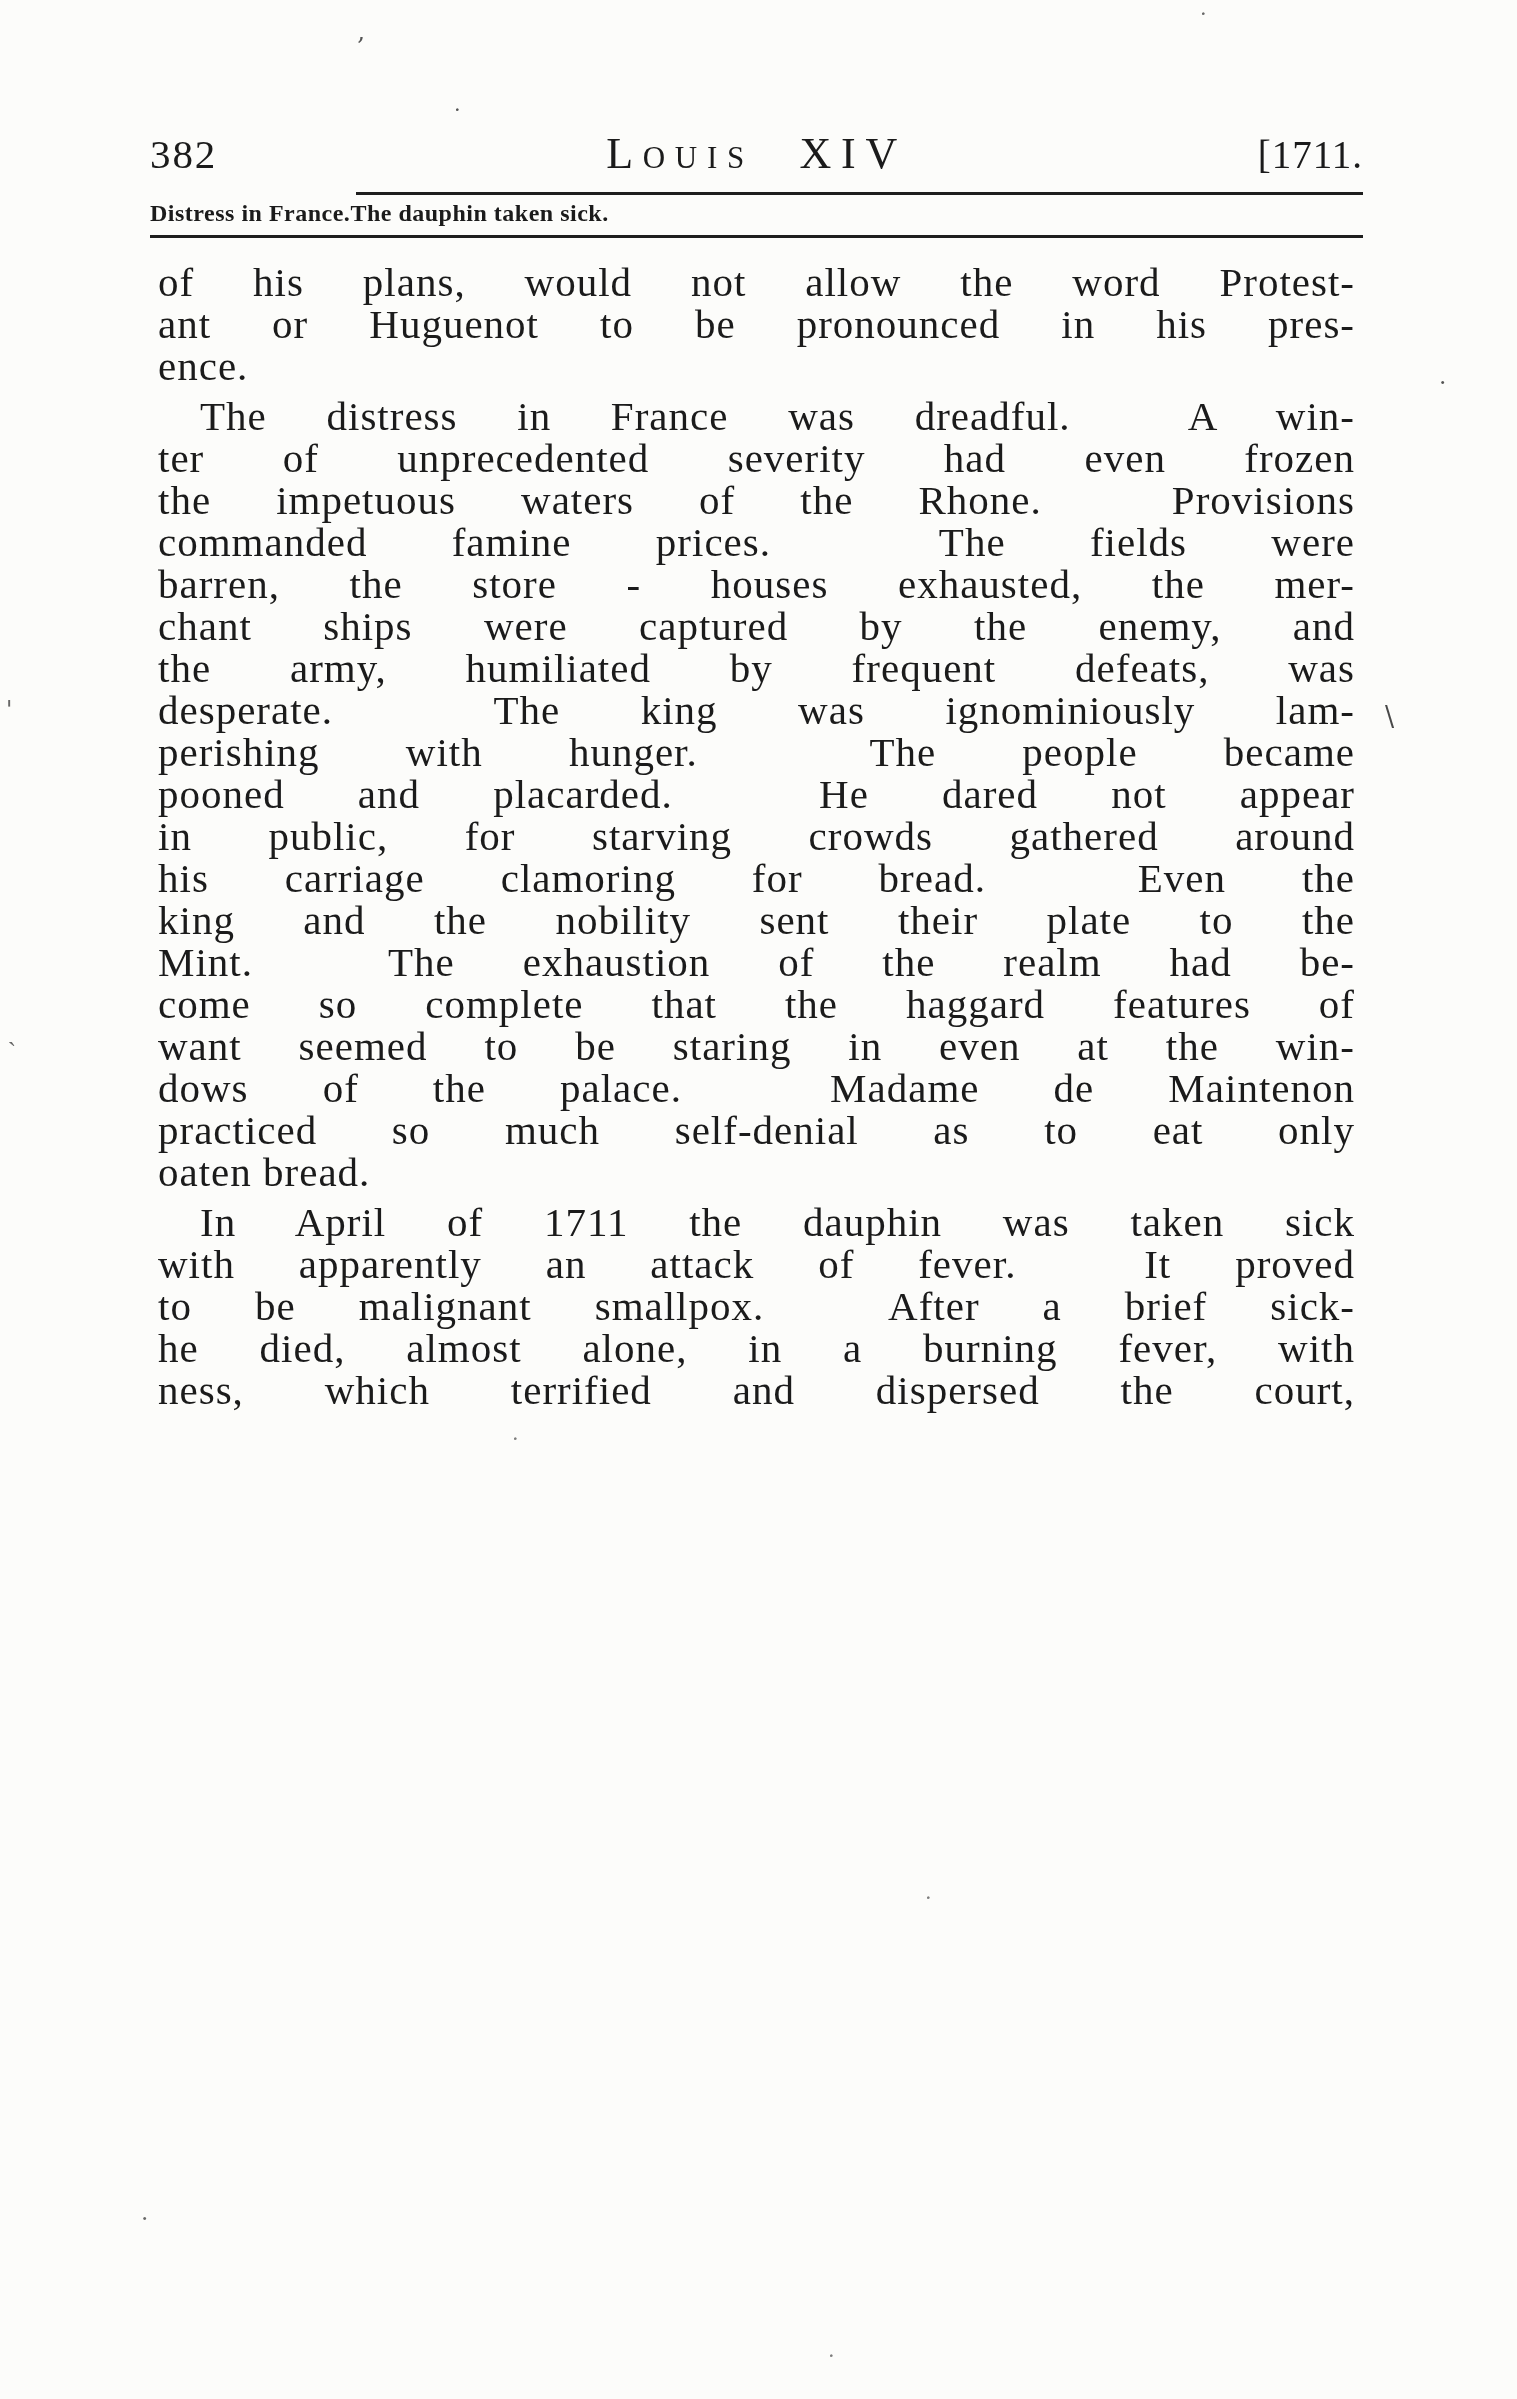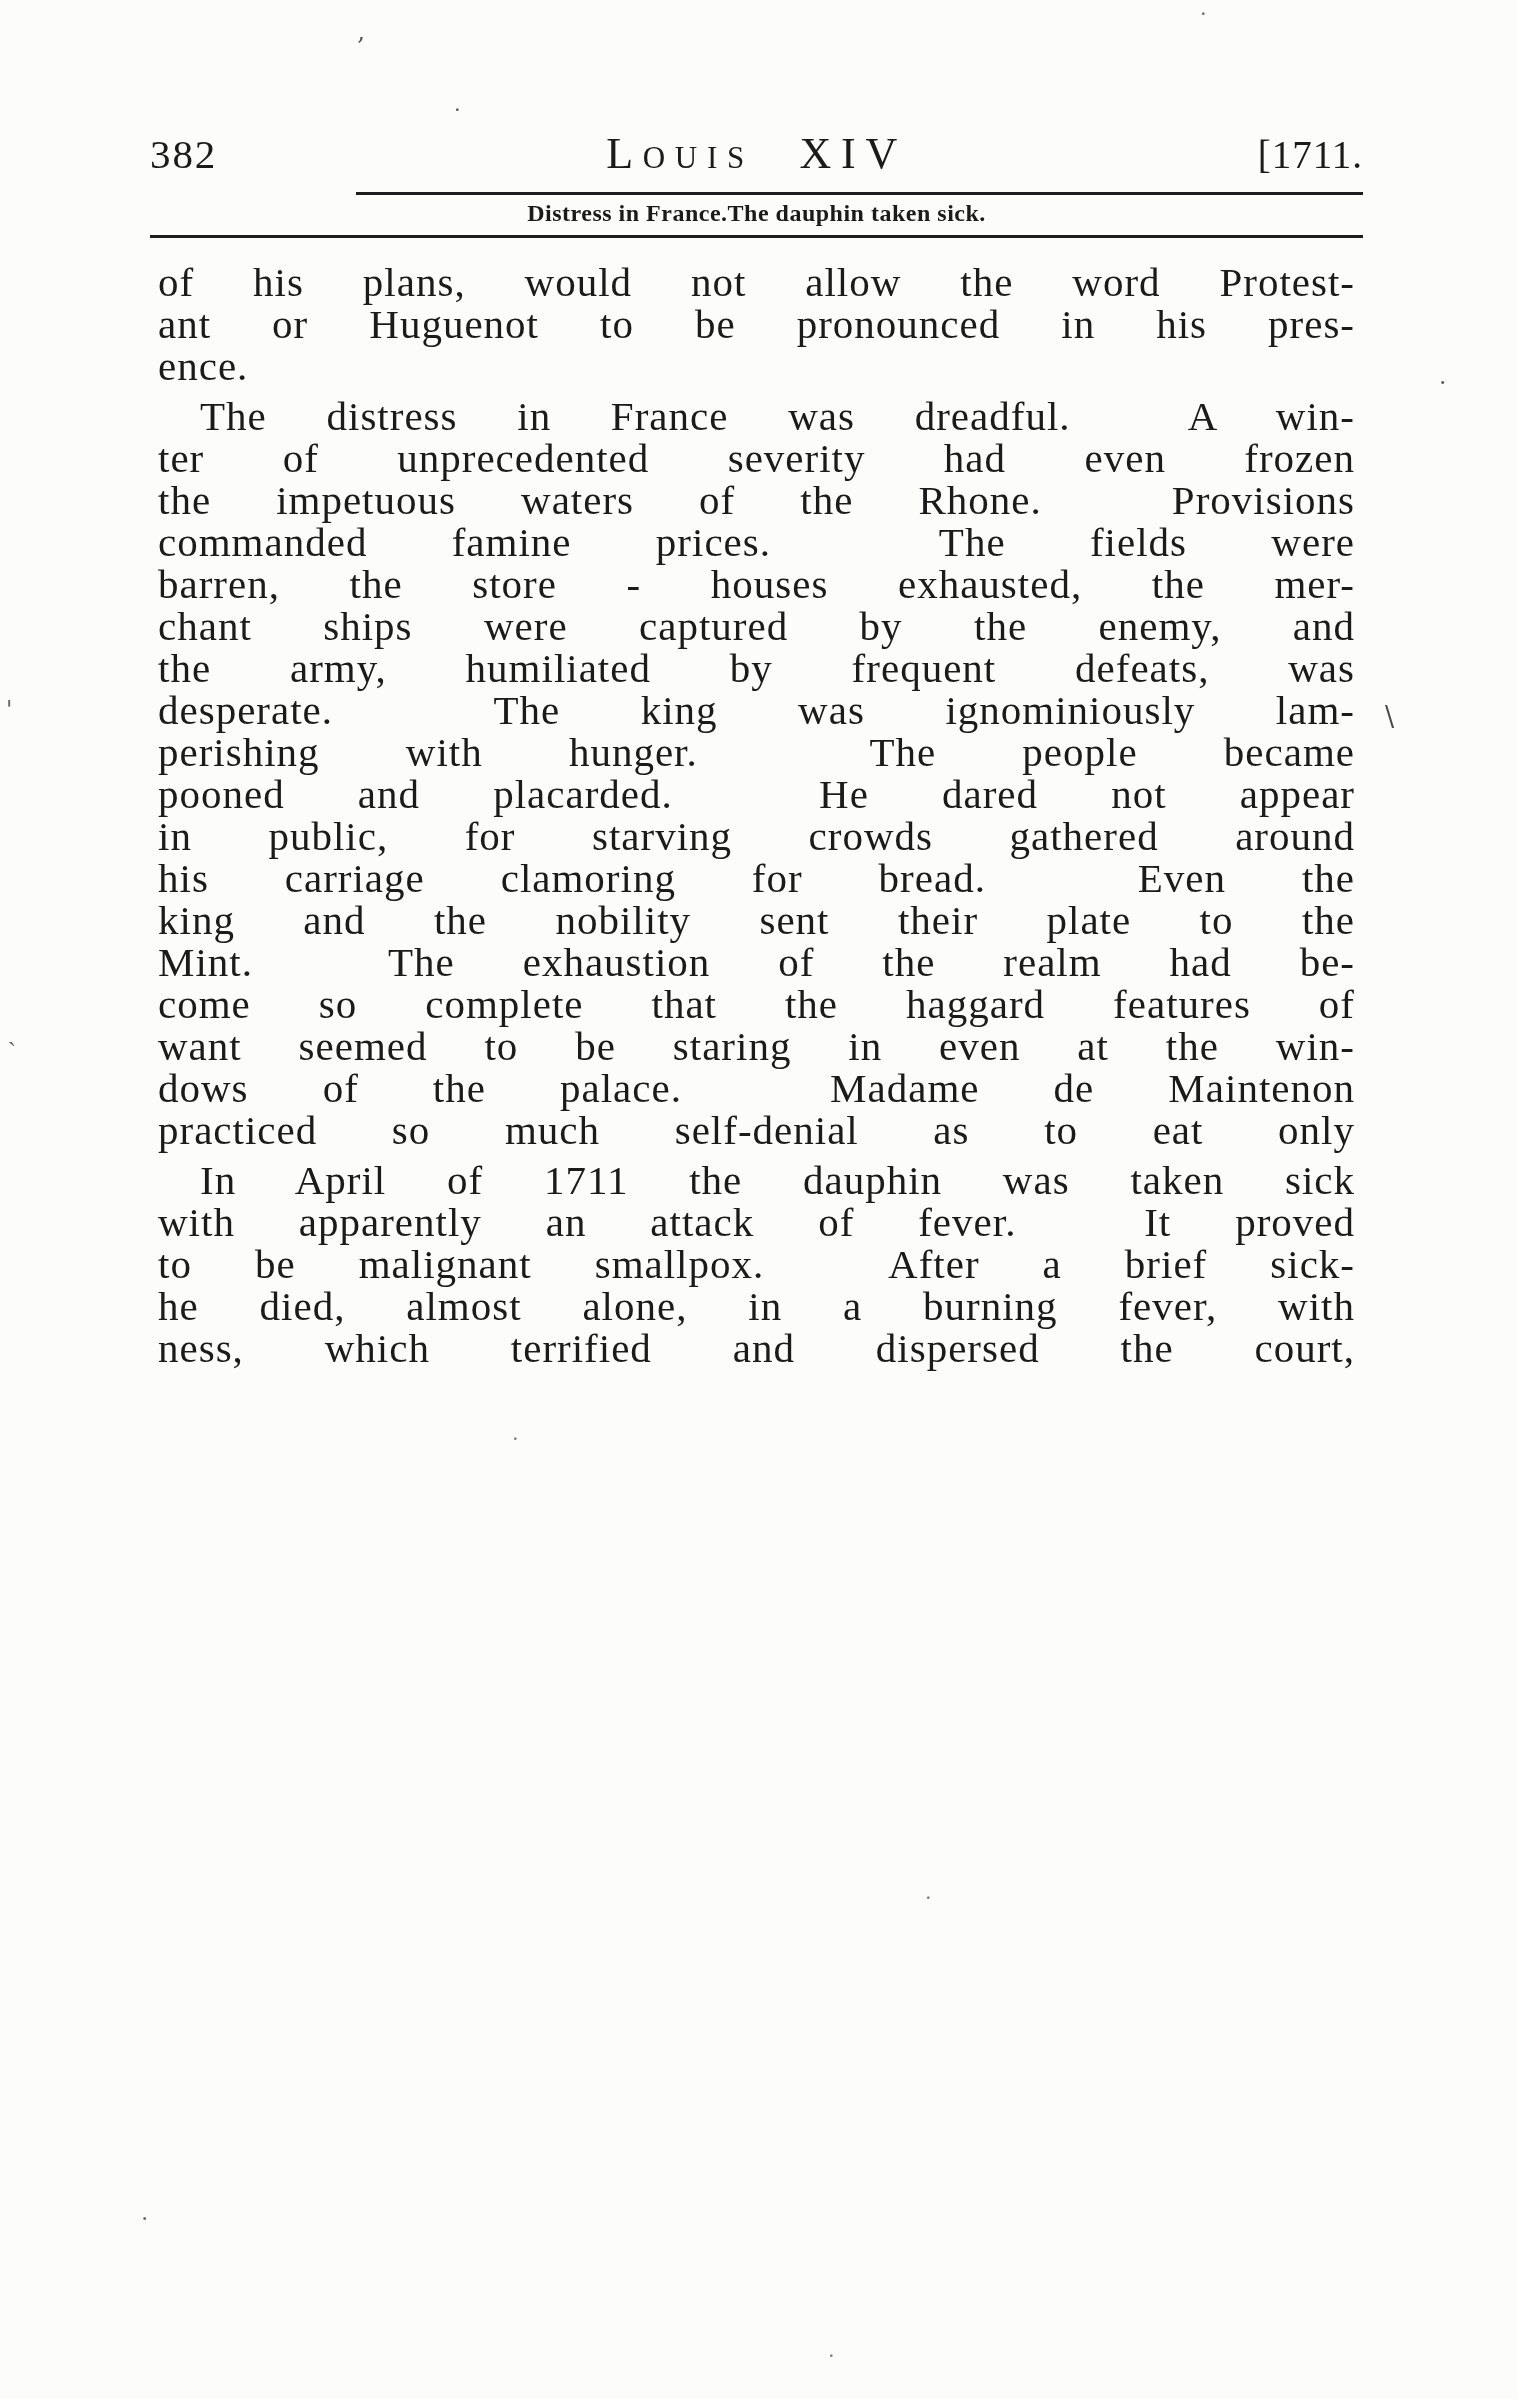--- a/index.html
+++ b/index.html
@@ -57,21 +57,21 @@
   .rule-top {
     position: absolute;
     top: 1.9px;
     left: 206px;
     right: 0;
     height: 2.9px;
     background: #1e1e1e;
   }
   .running-row {
     display: flex;
-    justify-content: center;
+    justify-content: flex-start;
     align-items: baseline;
     font-size: 24px;
     font-weight: 700;
     letter-spacing: 0.5px;
   }
   
   .bodytext {
     margin-top: 23px;
     font-size: 41px;
     letter-spacing: 1px;
@@ -138,20 +138,21 @@
           <div class="line">perishing with hunger.&nbsp; The people became</div>
           <div class="line">pooned and placarded.&nbsp; He dared not appear</div>
           <div class="line">in public, for starving crowds gathered around</div>
           <div class="line">his carriage clamoring for bread.&nbsp; Even the</div>
           <div class="line">king and the nobility sent their plate to the</div>
           <div class="line">Mint.&nbsp; The exhaustion of the realm had be-</div>
           <div class="line">come so complete that the haggard features of</div>
           <div class="line">want seemed to be staring in even at the win-</div>
           <div class="line">dows of the palace.&nbsp; Madame de Maintenon</div>
           <div class="line">practiced so much self-denial as to eat only</div>
+          <div class="line noj">oaten bread.</div>
         </div>
         <div class="para indent">
           <div class="line">In April of 1711 the dauphin was taken sick</div>
           <div class="line">with apparently an attack of fever.&nbsp; It proved</div>
           <div class="line">to be malignant smallpox.&nbsp; After a brief sick-</div>
           <div class="line">he died, almost alone, in a burning fever, with</div>
           <div class="line">ness, which terrified and dispersed the court,</div>
         </div>
       </div>
 

